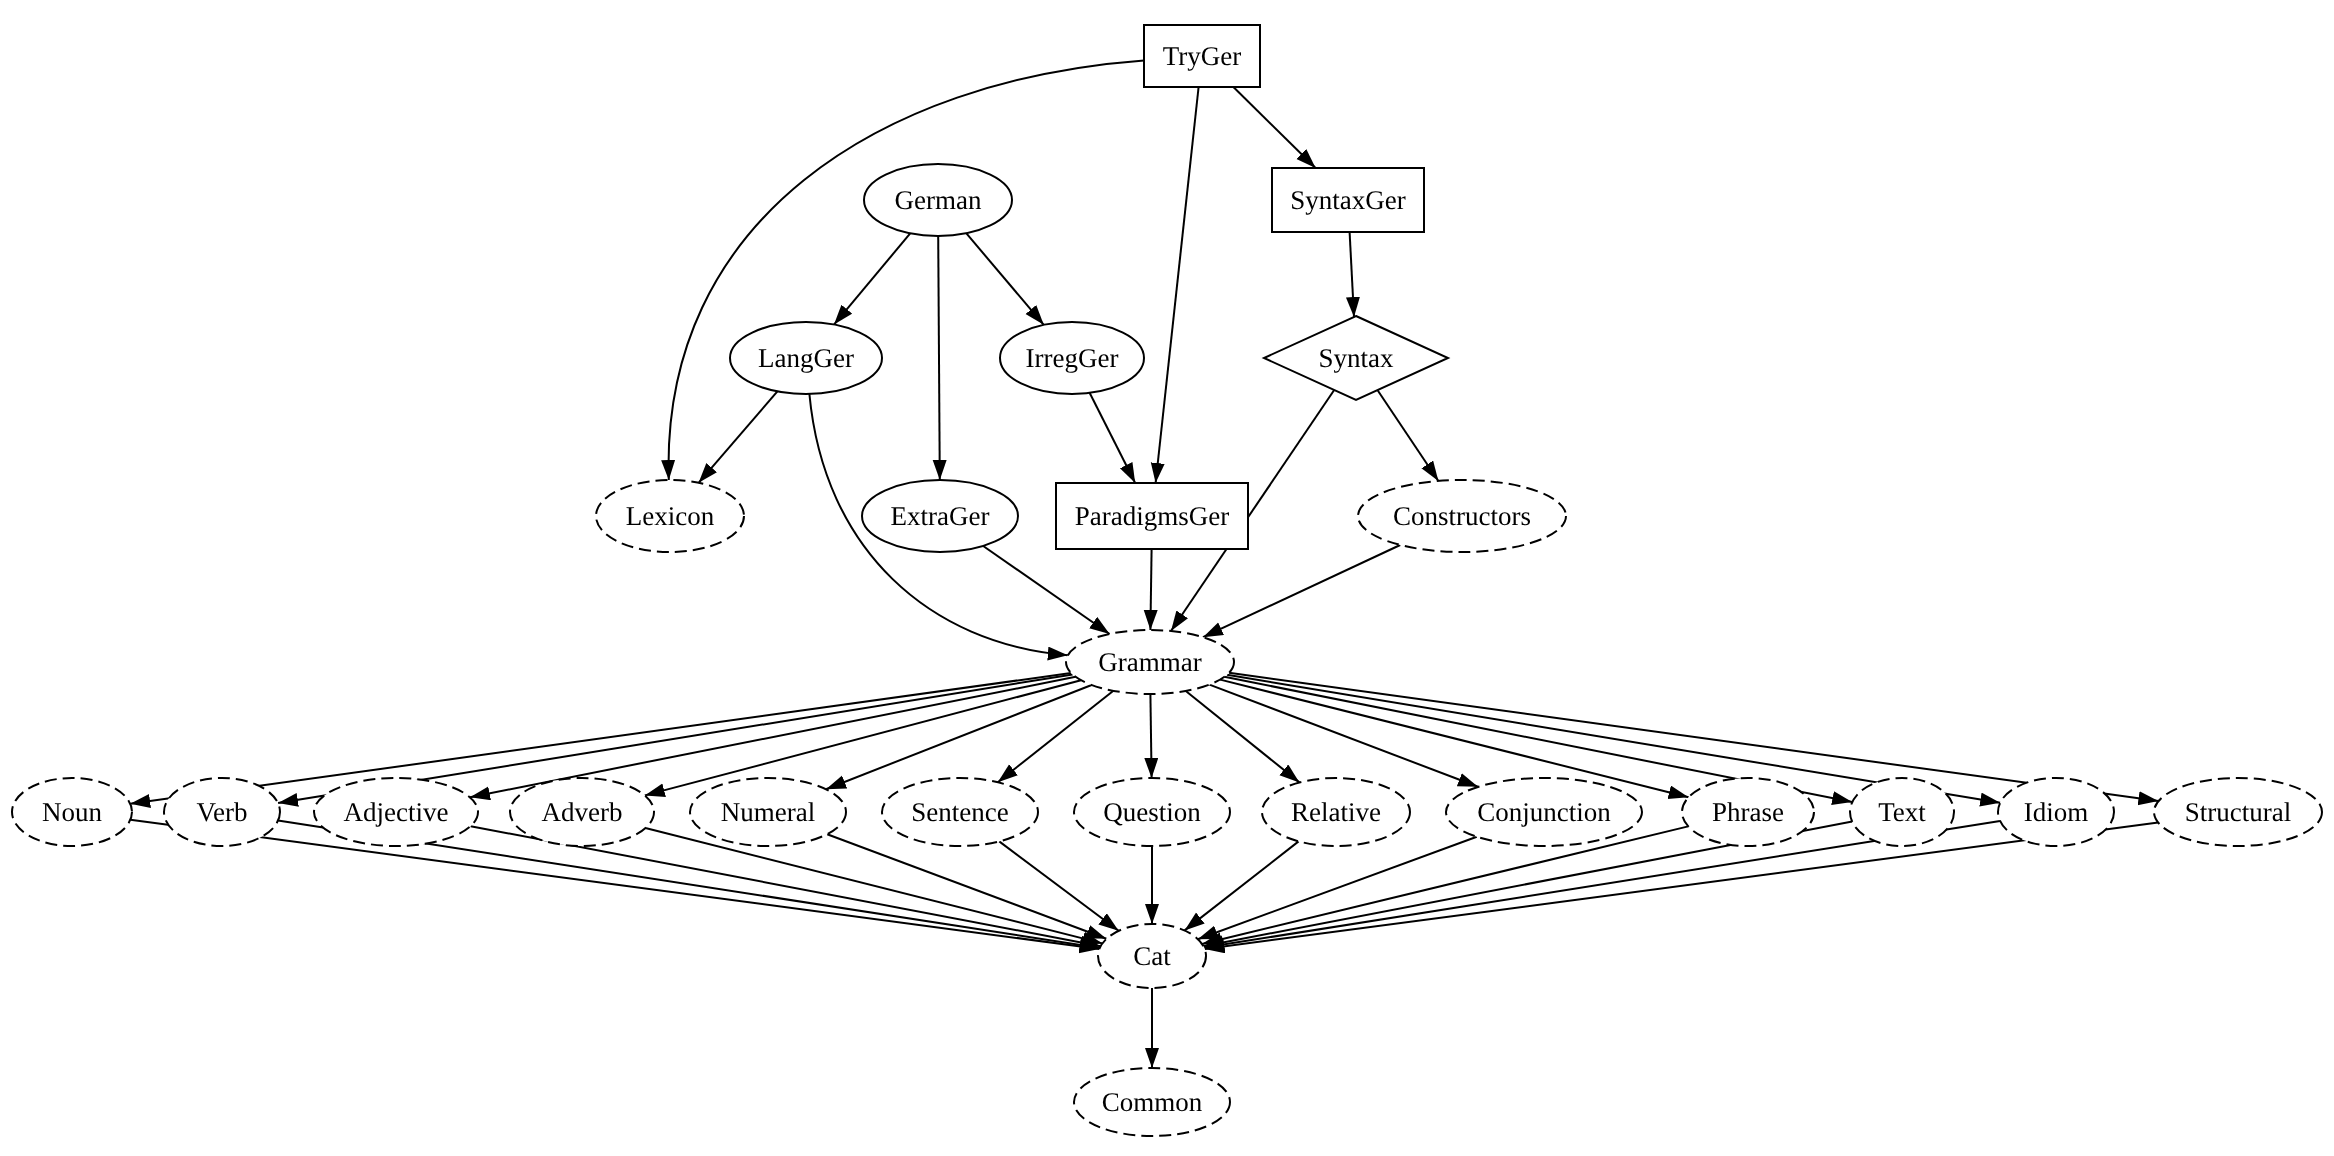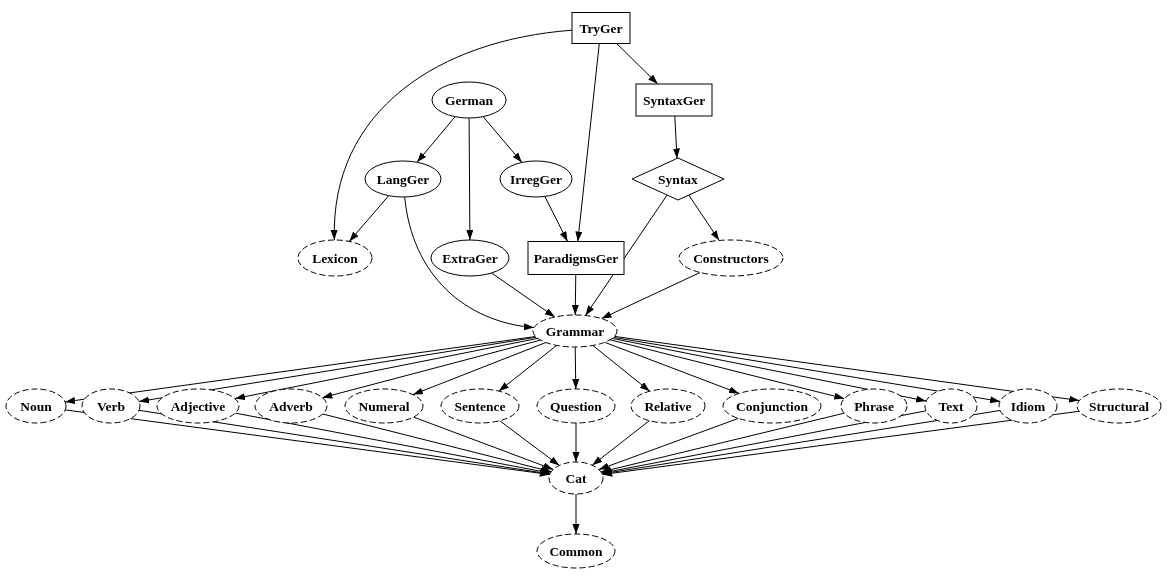--- a/index.html
+++ b/index.html
@@ -6,21 +6,20 @@
     margin: 0;
     padding: 0;
     background: #ffffff;
   }
   .graph-wrap {
     width: 1167px;
     height: 578px;
     background: #ffffff;
     position: relative;
     overflow: hidden;
-    font-weight: bold;
   }
   svg text {
     font-family: "Liberation Serif", "DejaVu Serif", serif;
     font-size: 13.5px;
     fill: #000000;
   }
   svg .node-shape {
     fill: #ffffff;
     stroke: #000000;
     stroke-width: 1;

